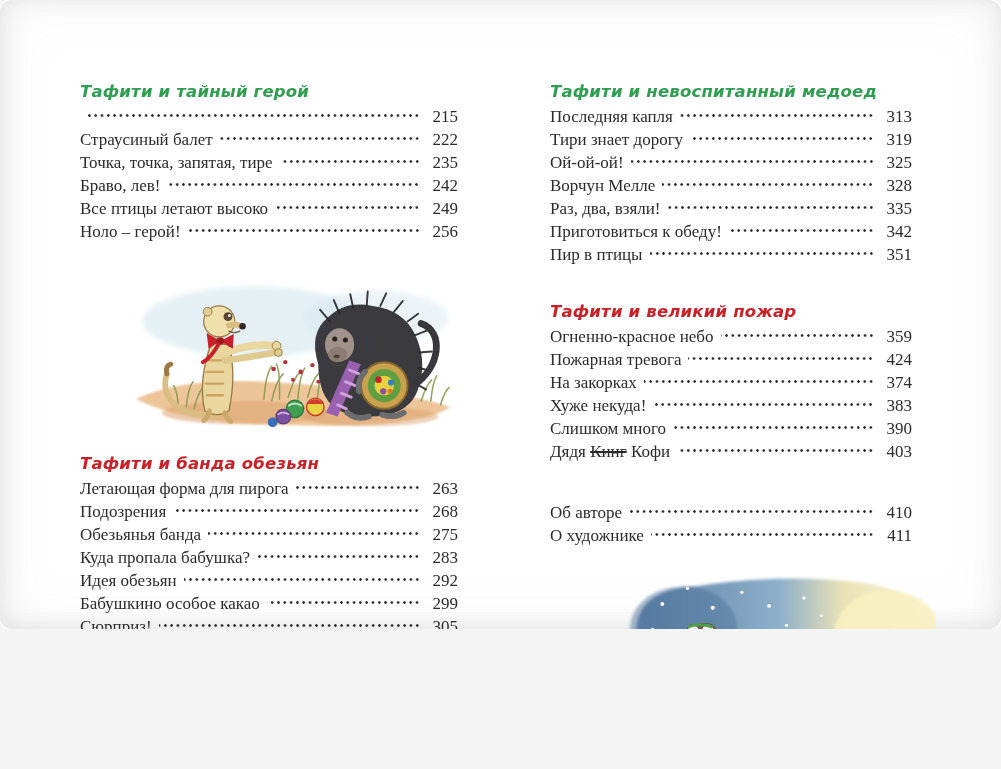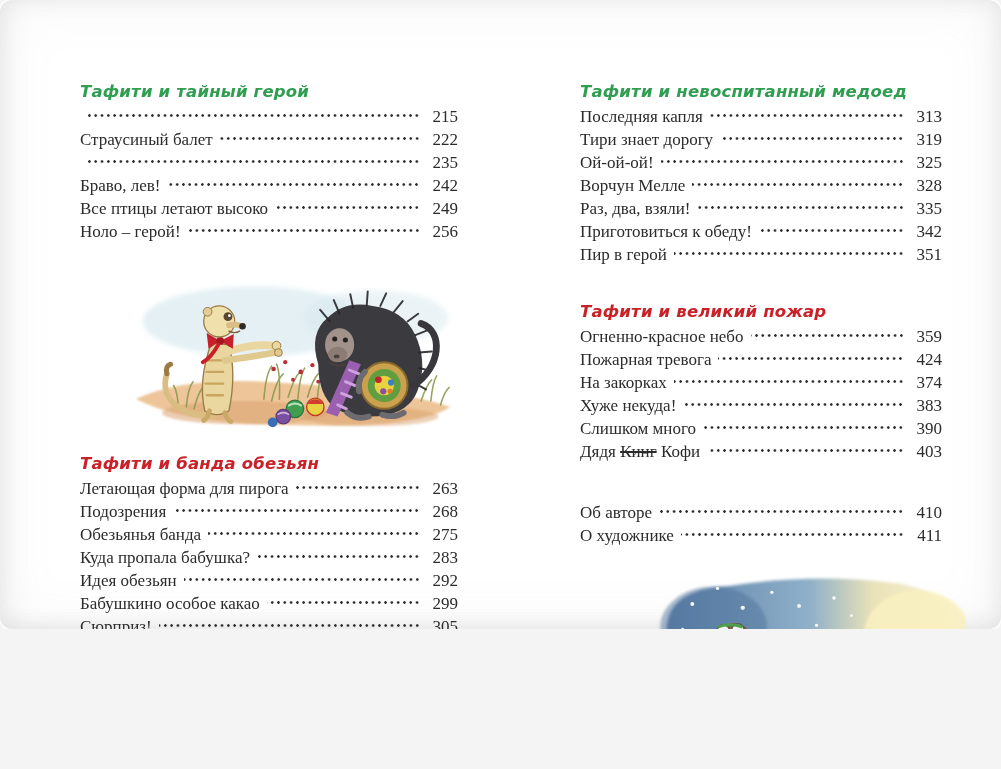--- a/index.html
+++ b/index.html
@@ -19,21 +19,21 @@
   }
   .scan::before{
     content:"";position:absolute;inset:0;pointer-events:none;border-radius:12px;
     box-shadow: inset 0 0 55px rgba(150,150,150,.10),
                 inset 10px 0 20px rgba(160,160,160,.10),
                 inset -10px 0 20px rgba(160,160,160,.08),
                 inset 0 -8px 16px rgba(160,160,160,.07);
   }
   .col{position:absolute;top:80px;}
   .col-left{left:80px;width:378px;}
-  .col-right{left:580px;width:362px;}
+  .col-right{left:550px;width:362px;}
 
   .sec-title{
     font-family:"DejaVu Sans", sans-serif;
     font-weight:700;font-style:italic;
     font-size:16.5px;line-height:23px;letter-spacing:.2px;
     margin-bottom:2px;white-space:nowrap;
   }
   .sec-title.green{color:var(--green);}
   .sec-title.red{color:var(--red);}
 
@@ -77,20 +77,21 @@
         <div class="entry">
           <span class="leader"></span>
           <span class="pg">215</span>
         </div>
         <div class="entry">
           <span class="t">Страусиный балет</span>
           <span class="leader"></span>
           <span class="pg">222</span>
         </div>
         <div class="entry">
+          <span class="t">Точка, точка, запятая, тире</span>
           <span class="leader"></span>
           <span class="pg">235</span>
         </div>
         <div class="entry">
           <span class="t">Браво, лев!</span>
           <span class="leader"></span>
           <span class="pg">242</span>
         </div>
         <div class="entry">
           <span class="t">Все птицы летают высоко</span>
@@ -303,21 +304,21 @@
           <span class="t">Раз, два, взяли!</span>
           <span class="leader"></span>
           <span class="pg">335</span>
         </div>
         <div class="entry">
           <span class="t">Приготовиться к обеду!</span>
           <span class="leader"></span>
           <span class="pg">342</span>
         </div>
         <div class="entry">
-          <span class="t">Пир в герой</span>
+          <span class="t">Пир в птицы</span>
           <span class="leader"></span>
           <span class="pg">351</span>
         </div>
       </section>
     <section class="sec sec-d">
         <div class="sec-title red">Тафити и великий пожар</div>
         <div class="entry">
           <span class="t">Огненно-красное небо</span>
           <span class="leader"></span>
           <span class="pg">359</span>

